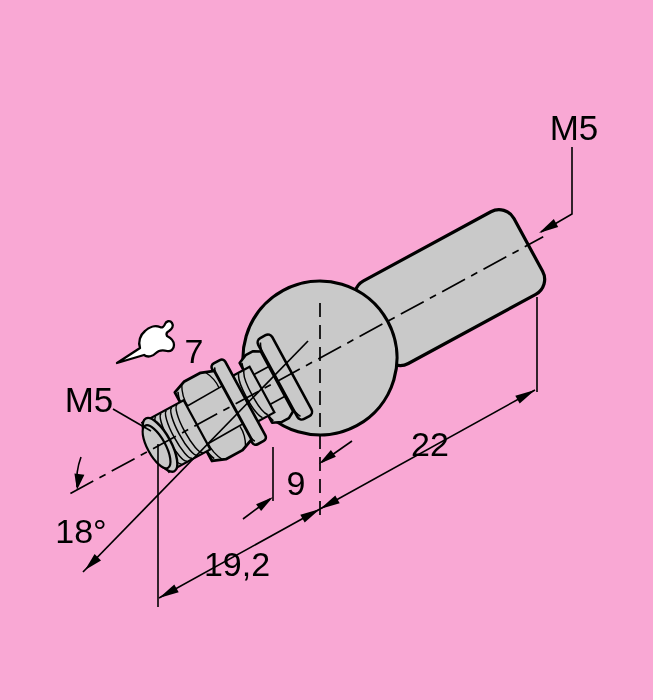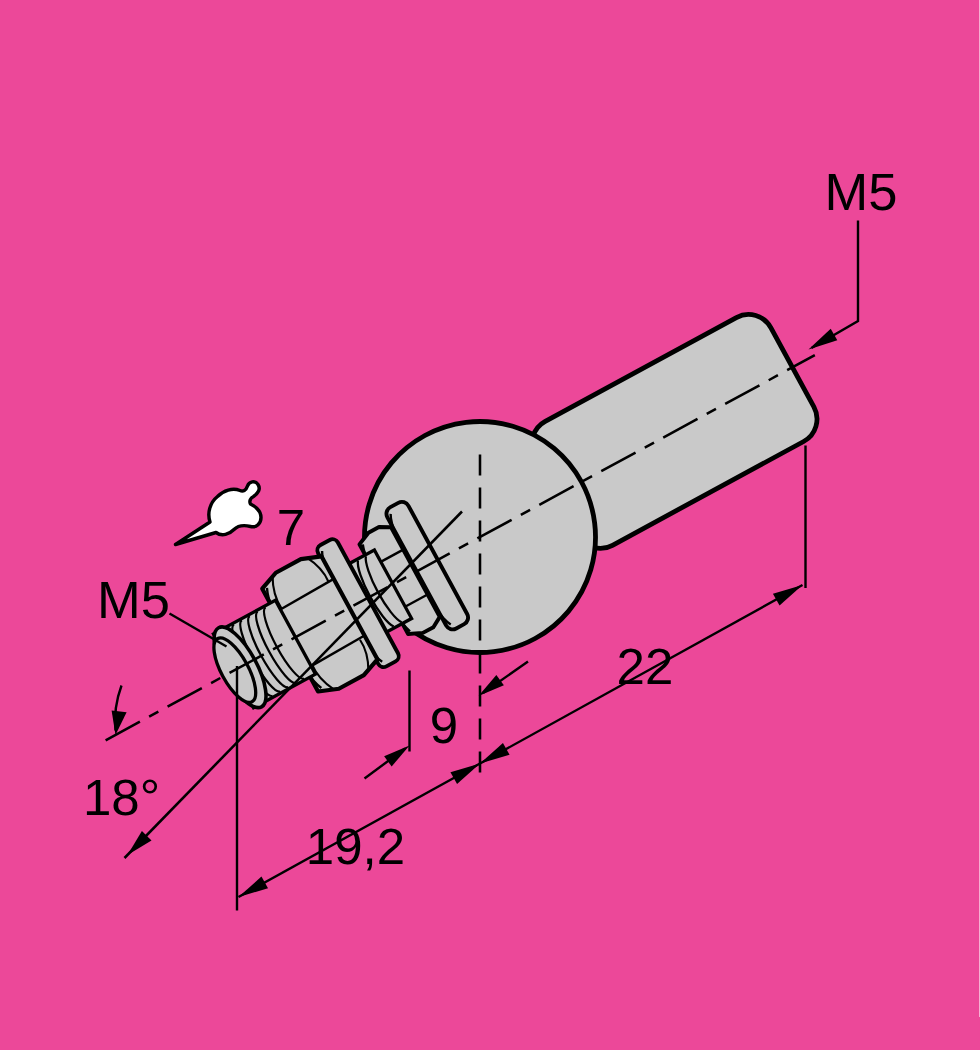--- a/index.html
+++ b/index.html
@@ -1,16 +1,16 @@
 <!DOCTYPE html>
 <html><head>
 <meta charset="utf-8">
 <style>
   html,body{margin:0;padding:0;background:#fff;}
-  .stage{position:relative;width:653px;height:700px;background:#ec4899;overflow:hidden;
+  .stage{position:relative;width:653px;height:700px;background:#f9a8d4;overflow:hidden;
          font-family:"Liberation Sans", sans-serif;}
   svg{position:absolute;left:0;top:0;}
   text{font-family:"Liberation Sans", sans-serif;fill:#000;}
   .dim-label{font-size:34px;}
   .lbl-big{font-size:35px;}
 </style>
 </head>
 <body>
 
 <div class="stage">

